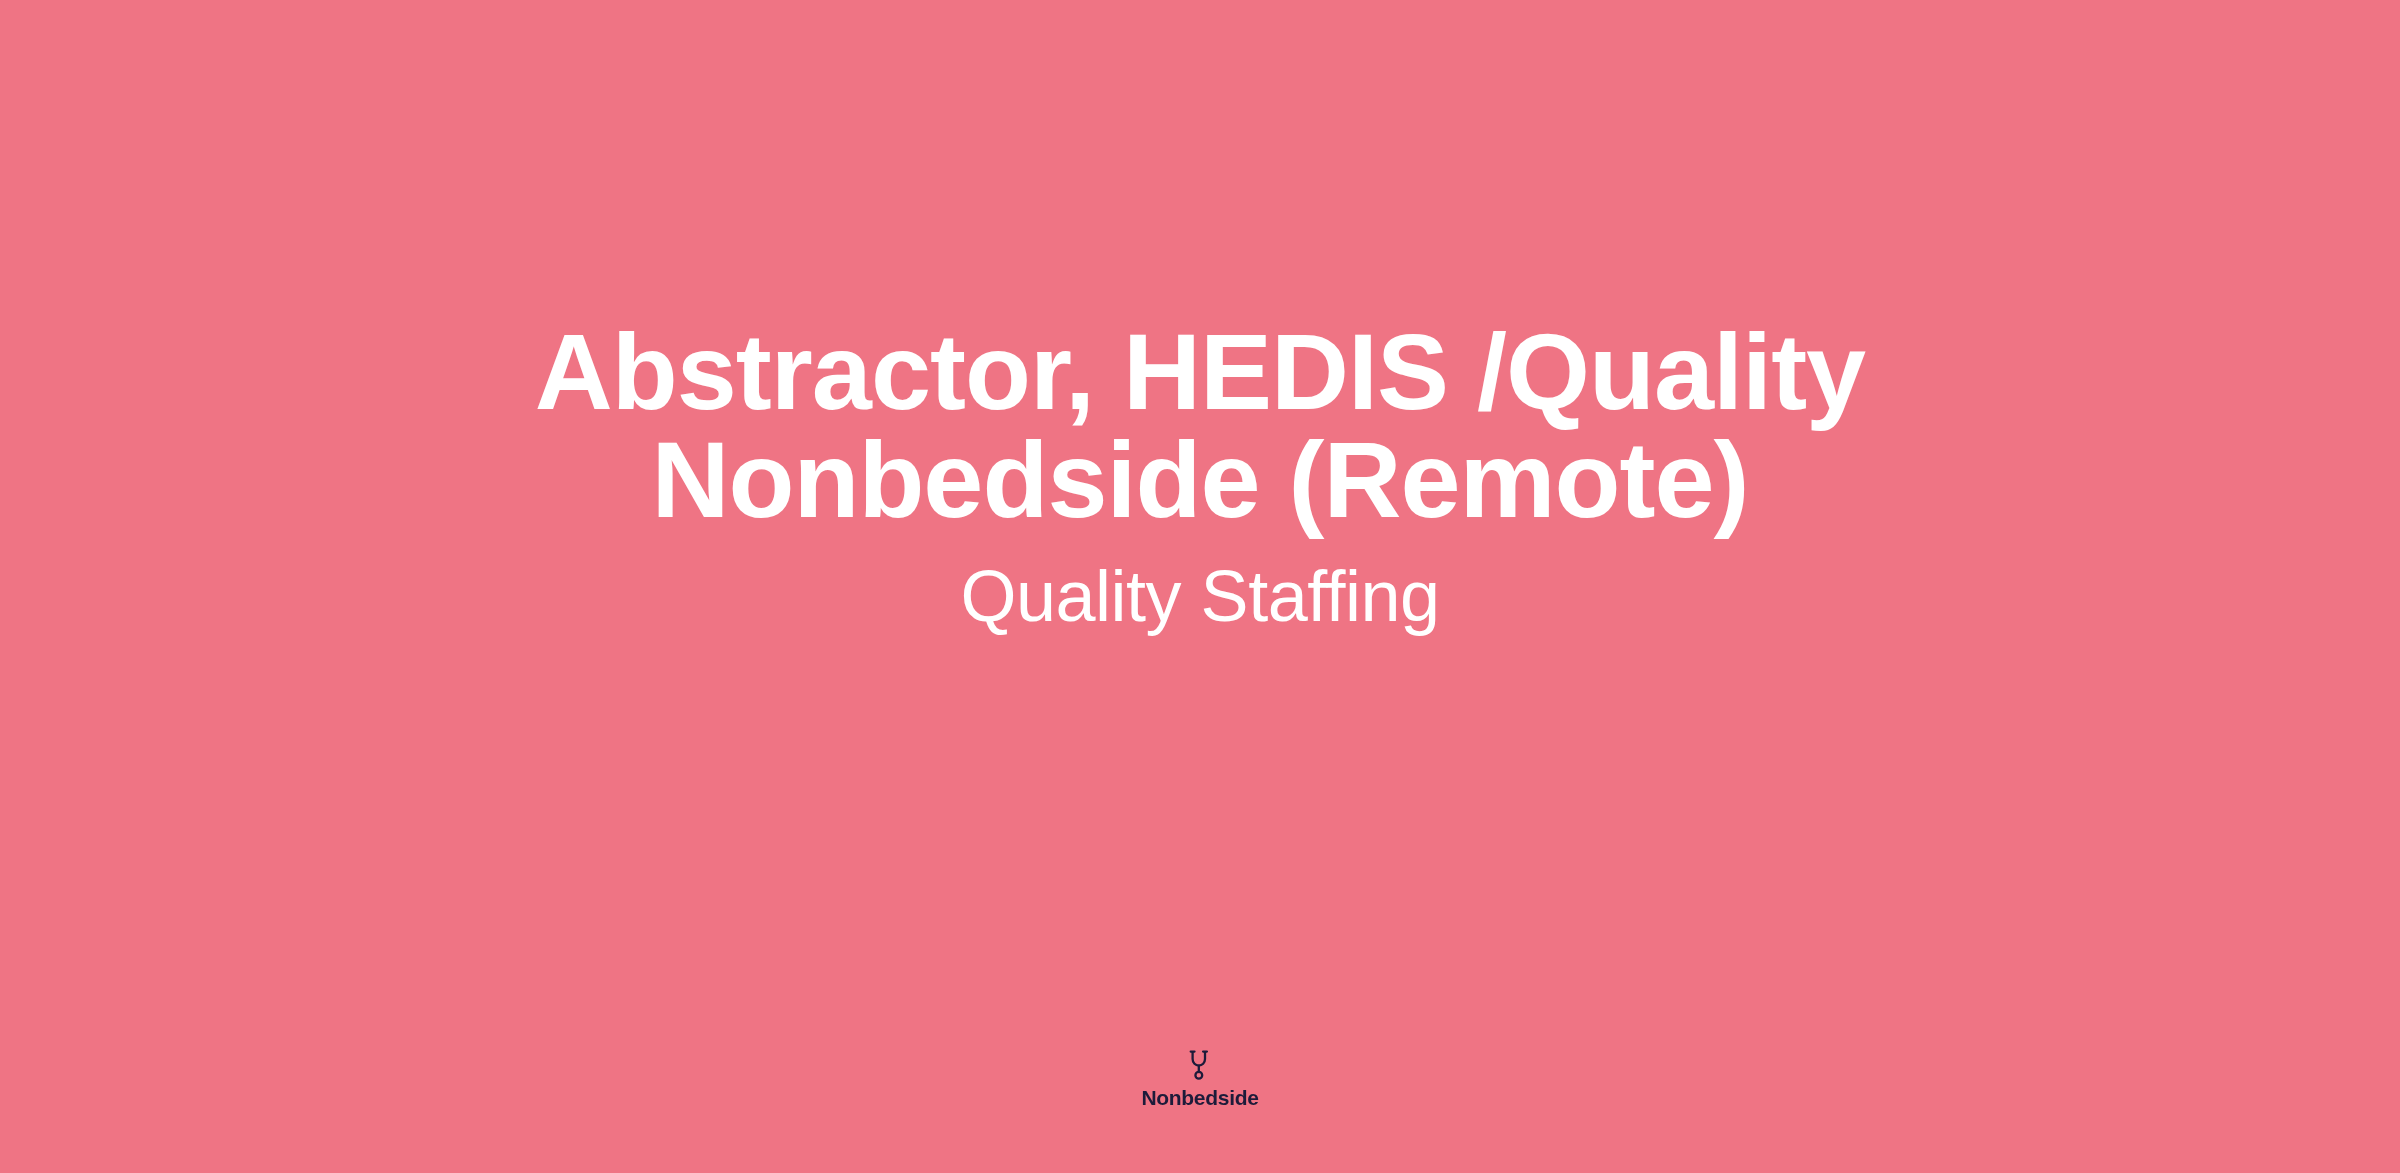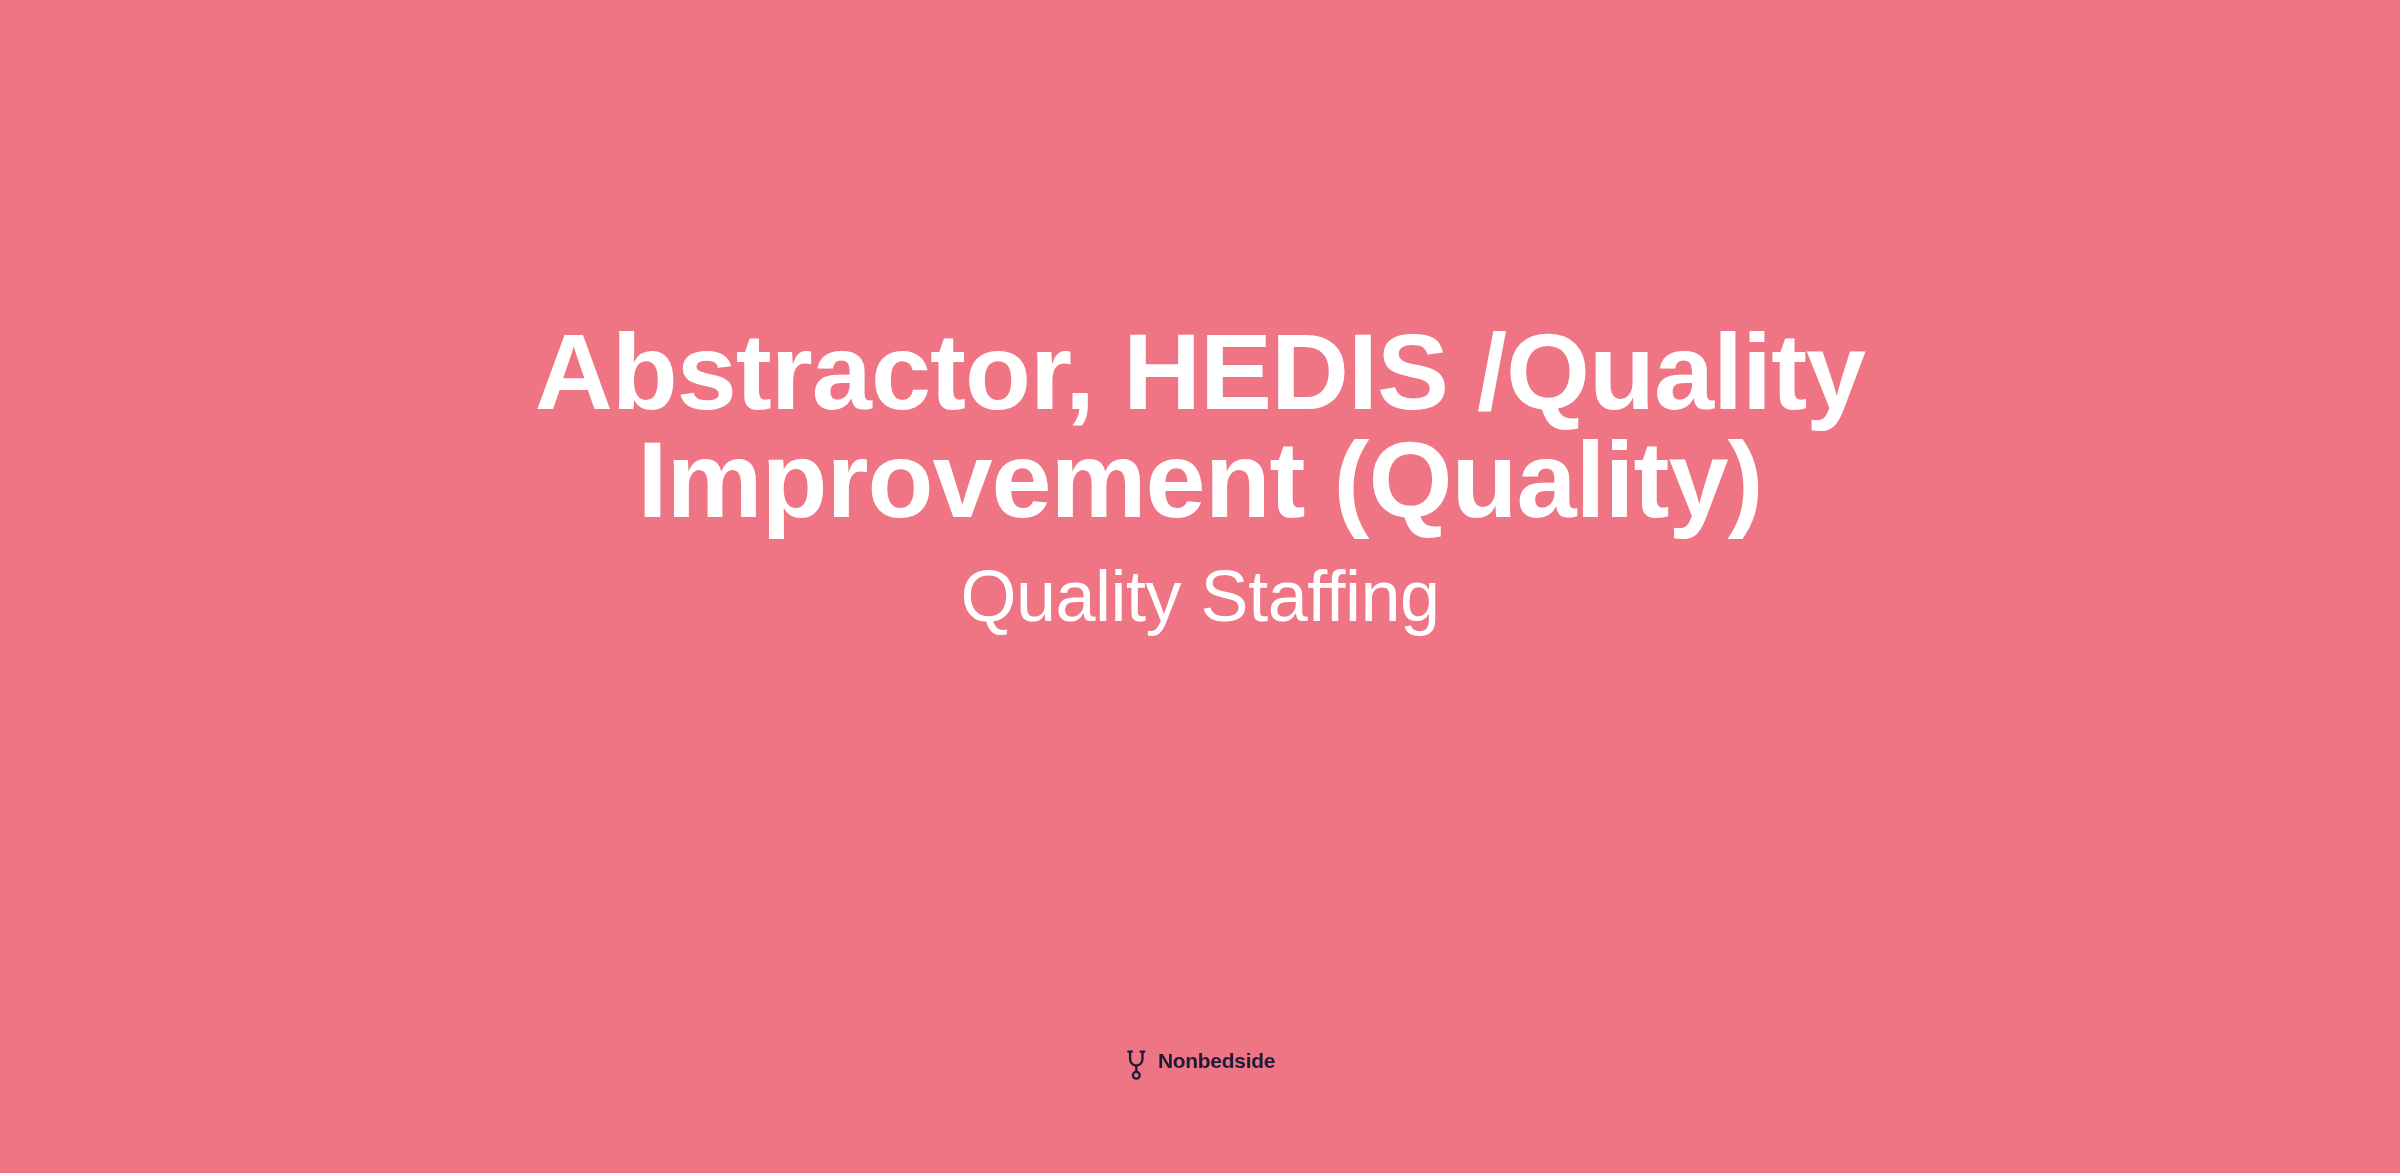--- a/index.html
+++ b/index.html
@@ -64,20 +64,22 @@
     color: #ffffff;
     text-align: center;
   }
 
   .brand-logo {
     position: absolute;
     left: 50%;
     transform: translateX(-50%);
     top: 1050px;
     display: flex;
+    flex-direction: column;
+    align-items: center;
     gap: 7px;
   }
 
   .brand-mark {
     width: 26px;
     height: 30px;
     display: block;
     flex: none;
   }
 
@@ -90,21 +92,21 @@
     line-height: 1;
     white-space: nowrap;
   }
 </style>
 </head>
 <body>
 
 <div class="hero">
 
   <div class="hero-text-block">
-    <h1 class="job-title">Abstractor, HEDIS /Quality Improvement (Quality)</h1>
+    <h1 class="job-title">Abstractor, HEDIS /Quality Nonbedside (Remote)</h1>
     <h2 class="job-subtitle">Quality Staffing</h2>
   </div>
 
   <div class="brand-logo">
     <span class="brand-mark">
       <svg viewBox="0 0 26 30" width="26" height="30" aria-hidden="true">
         <path d="M5.2 2.2 L5.2 9.0 C5.2 13.0 8.1 15.6 11.4 15.6 C14.7 15.6 17.6 13.0 17.6 9.0 L17.6 2.2" fill="none" stroke="#1d1b3a" stroke-width="2.3" stroke-linecap="round" stroke-linejoin="round"></path>
         <path d="M3.3 1.6 L7.1 1.6" fill="none" stroke="#1d1b3a" stroke-width="2.3" stroke-linecap="round"></path>
         <path d="M15.7 1.6 L19.5 1.6" fill="none" stroke="#1d1b3a" stroke-width="2.3" stroke-linecap="round"></path>
         <path d="M11.4 15.6 L11.4 22.0" fill="none" stroke="#1d1b3a" stroke-width="2.3" stroke-linecap="round"></path>

